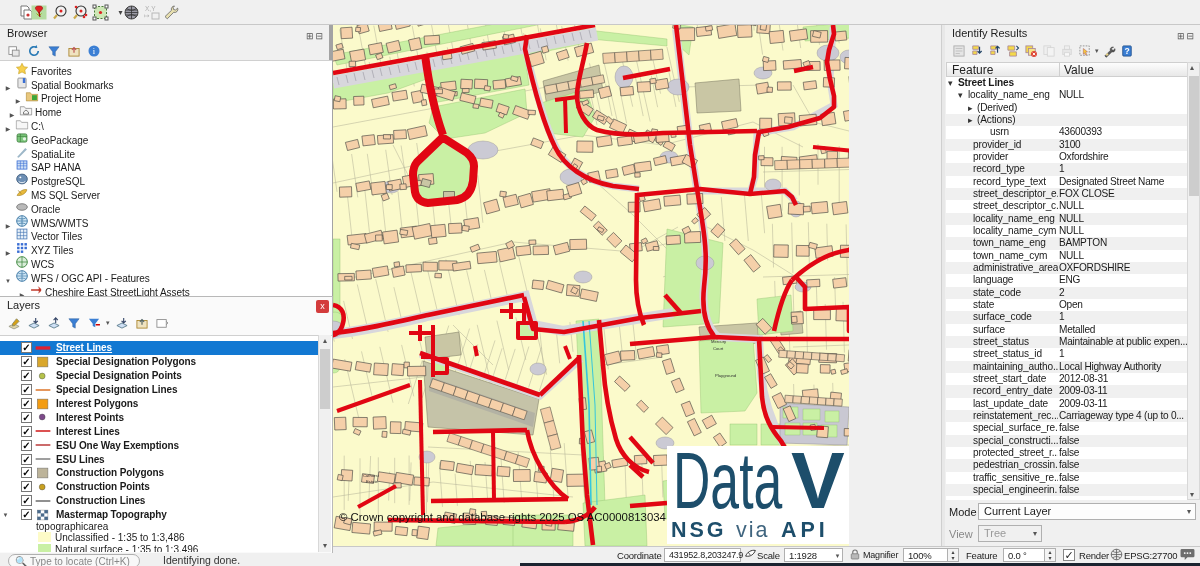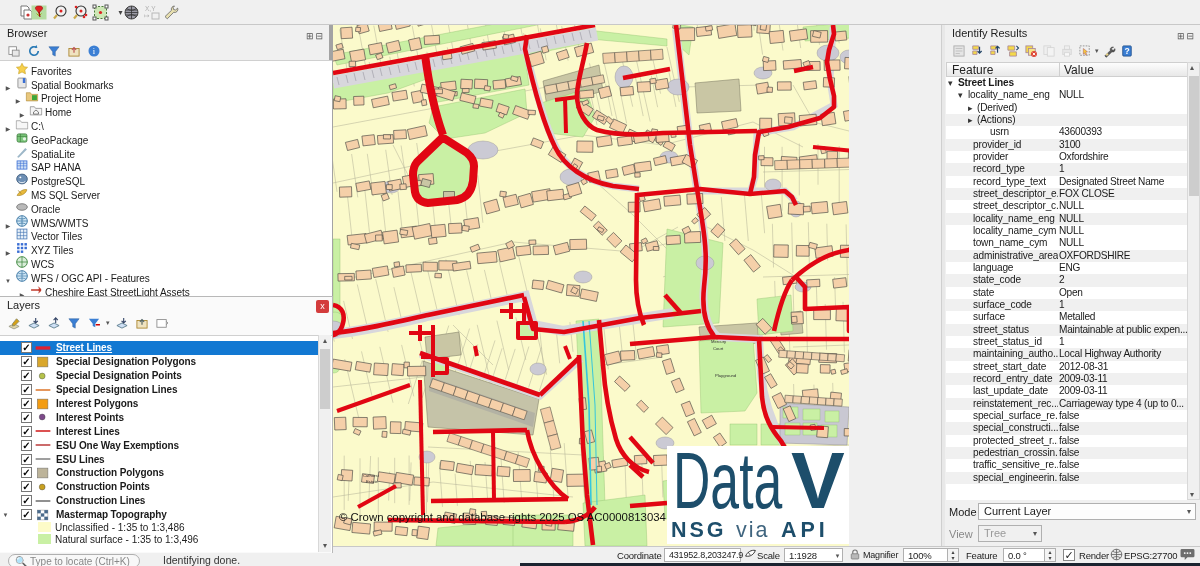--- a/index.html
+++ b/index.html
@@ -198,21 +198,21 @@
 <div class="trow" style="padding-left:12px">
         <span class="arr">▶</span>
         <span class="ic">
           <svg width="16" height="16" viewBox="0 0 16 16">
             <path d="M1 4h5l1.5 2H15v8H1z" fill="#e8c77d" stroke="#a8832a" stroke-width="0.7"></path>
             <rect x="8" y="7" width="6" height="6" fill="#3da639"></rect>
           </svg>
         </span>
         <span class="tl">Project Home</span>
       </div>
-<div class="trow" style="padding-left:16px">
+<div class="trow" style="padding-left:6px">
         <span class="arr">▶</span>
         <span class="ic">
           <svg width="16" height="16" viewBox="0 0 16 16">
             <path d="M1 4h5l1.5 2H15v8H1z" fill="#f5f5f5" stroke="#777" stroke-width="0.8"></path>
             <path d="M8 8l3 2.5V13H5v-2.5z" fill="none" stroke="#555" stroke-width="0.9"></path>
           </svg>
         </span>
         <span class="tl">Home</span>
       </div>
 <div class="trow" style="padding-left:2px">
@@ -542,20 +542,21 @@
               <rect x="0" y="0" width="4.3" height="4" fill="#4a6a8a"></rect>
               <rect x="8.6" y="0" width="4.4" height="4" fill="#4a6a8a"></rect>
               <rect x="4.3" y="4" width="4.3" height="4" fill="#4a6a8a"></rect>
               <rect x="0" y="8" width="4.3" height="4" fill="#4a6a8a"></rect>
               <rect x="8.6" y="8" width="4.4" height="4" fill="#4a6a8a"></rect>
             </g>
           </svg>
         </span>
         <span class="ll">Mastermap Topography</span>
       </div>
+<div class="lsub">topographicarea</div>
 <div class="lsub2"><span class="sw2" style="background:#fdfbc8"></span>Unclassified - 1:35 to 1:3,486</div>
 <div class="lsub2"><span class="sw2" style="background:#c9f0a4"></span>Natural surface - 1:35 to 1:3,496</div>
   </div>
 
   <div id="lscroll">
       <span class="sa" style="top:0">▴</span>
       <span class="sa" style="bottom:0">▾</span>
       <span style="position:absolute;left:1px;top:14px;width:10px;height:60px;background:#cdcdcd"></span>
     </div>
 </div>
@@ -1613,20 +1614,24 @@
         <span class="ival">NULL</span>
       </div>
 <div class="idrow g">
         <span class="ifeat" style="padding-left:27px">locality_name_eng</span>
         <span class="ival">NULL</span>
       </div>
 <div class="idrow">
         <span class="ifeat" style="padding-left:27px">locality_name_cym</span>
         <span class="ival">NULL</span>
       </div>
+<div class="idrow g">
+        <span class="ifeat" style="padding-left:27px">town_name_eng</span>
+        <span class="ival">BAMPTON</span>
+      </div>
 <div class="idrow">
         <span class="ifeat" style="padding-left:27px">town_name_cym</span>
         <span class="ival">NULL</span>
       </div>
 <div class="idrow g">
         <span class="ifeat" style="padding-left:27px">administrative_area</span>
         <span class="ival">OXFORDSHIRE</span>
       </div>
 <div class="idrow">
         <span class="ifeat" style="padding-left:27px">language</span>

